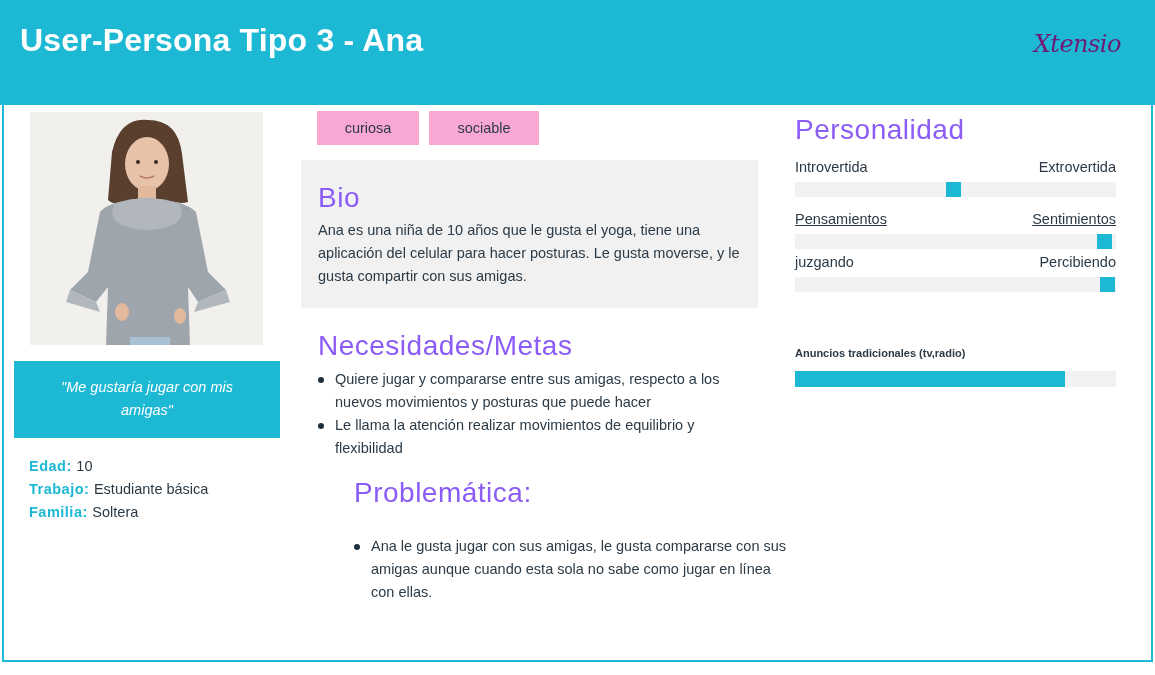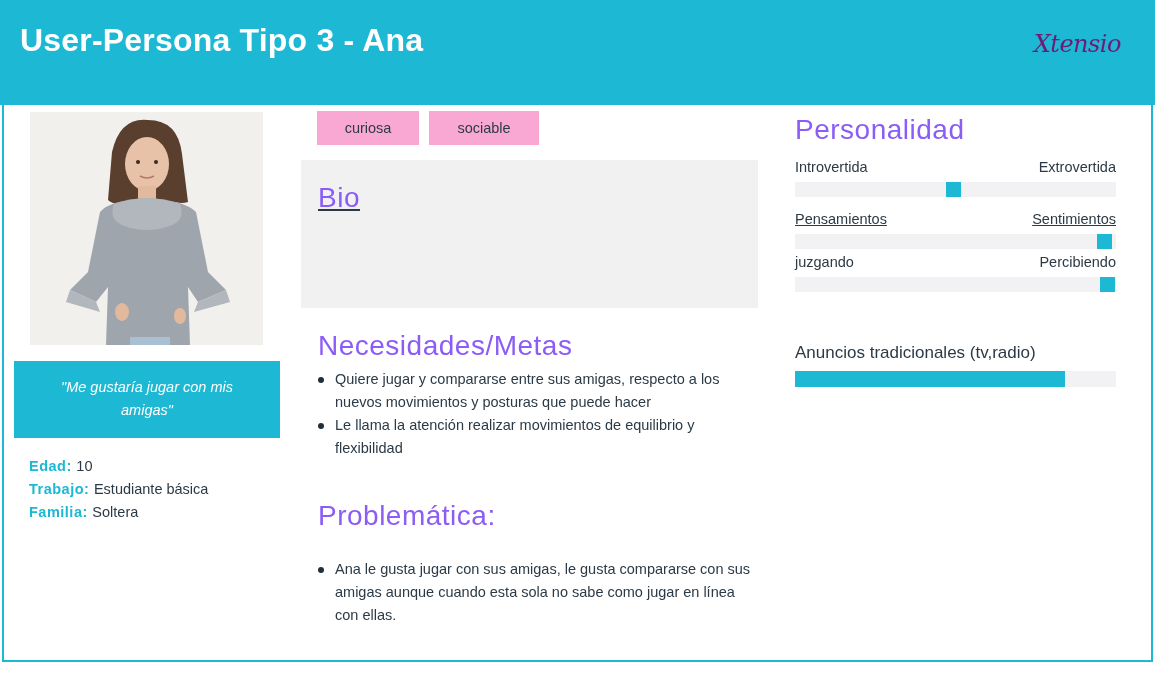--- a/index.html
+++ b/index.html
@@ -39,39 +39,39 @@
   .fact-key { color: #1cb8d4; font-weight: bold; letter-spacing: 0.5px; }
   .fact-val { color: #2b3a46; }
 
   
   .tag {
     position: absolute; top: 111px; height: 34px; background: #f9a8d4; color: #2b3a46;
     font-size: 14.5px; text-align: center; line-height: 34px;
   }
   .bio-box {
     position: absolute; left: 301px; top: 160px; width: 457px; height: 148px;
-    background: #f1f1f1; padding: 22px 5px 0 17px; text-decoration: underline;
+    background: #f1f1f1; padding: 22px 5px 0 17px;
   }
   .section-title { color: #8b5cf6; font-size: 28px; font-weight: normal; letter-spacing: 0.5px; }
   .bio-text { font-size: 14.5px; line-height: 23px; color: #2b3a46; margin-top: 5px; }
 
   .section { position: absolute; left: 318px; width: 440px; }
   .bullets { list-style: none; margin-top: 6px; }
   .bullets li { position: relative; padding-left: 17px; font-size: 14.5px; line-height: 23px; color: #2b3a46; }
   .bullets li::before {
     content: ""; position: absolute; left: 0; top: 9px; width: 6px; height: 6px;
     border-radius: 50%; background: #1f2f3c;
   }
 
   
   .right { position: absolute; left: 795px; width: 321px; }
   .slider-labels { display: flex; justify-content: space-between; font-size: 14.5px; line-height: 18px; color: #2b3a46; }
   .track { position: relative; height: 15px; background: #f2f2f4; margin-top: 6px; }
   .knob { position: absolute; top: 0; width: 15px; height: 15px; background: #1cb8d4; }
-  .bar-label { font-size: 17px; line-height: 18px; color: #2b3a46; }
+  .bar-label { font-size: 11px; line-height: 18px; color: #2b3a46; font-weight: bold; }
   .bar { position: relative; height: 16px; background: #f2f2f4; margin-top: 9px; }
   .bar-fill { position: absolute; left: 0; top: 0; height: 16px; background: #1cb8d4; }
 </style>
 </head>
 <body>
 
 <div class="card"></div>
 
 <div class="header">
   <div class="header-title">User-Persona Tipo 3 - Ana</div>
@@ -114,31 +114,32 @@
   <div><span class="fact-key">Edad</span><span class="fact-key">: </span><span class="fact-val">10</span></div>
   <div><span class="fact-key">Trabajo</span><span class="fact-key">: </span><span class="fact-val">Estudiante básica</span></div>
   <div><span class="fact-key">Familia</span><span class="fact-key">: </span><span class="fact-val">Soltera</span></div>
 </div>
 
 <div class="tag" style="left:317px; width:102px;">curiosa</div>
 <div class="tag" style="left:429px; width:110px;">sociable</div>
 
 <div class="bio-box">
   <div class="section-title">Bio</div>
+  <div class="bio-text">Ana es una niña de 10 años que le gusta el yoga, tiene una aplicación del celular para hacer posturas. Le gusta moverse, y le gusta compartir con sus amigas.</div>
 </div>
 
 <div class="section" style="top:330px;">
   <div class="section-title">Necesidades/Metas</div>
   <ul class="bullets">
     <li>Quiere jugar y compararse entre sus amigas, respecto a los nuevos movimientos y posturas que puede hacer</li>
     <li>Le llama la atención realizar movimientos de equilibrio y flexibilidad</li>
   </ul>
 </div>
 
-<div class="section" style="top:500px;">
+<div class="section" style="top:477px;margin-left:36px;">
   <div class="section-title">Problemática:</div>
   <ul class="bullets" style="margin-top:26px;">
     <li>Ana le gusta jugar con sus amigas, le gusta compararse con sus amigas aunque cuando esta sola no sabe como jugar en línea con ellas.</li>
   </ul>
 </div>
 
 <div class="right" style="top:114px;">
   <div class="section-title">Personalidad</div>
 
   <div style="margin-top:12px;">

